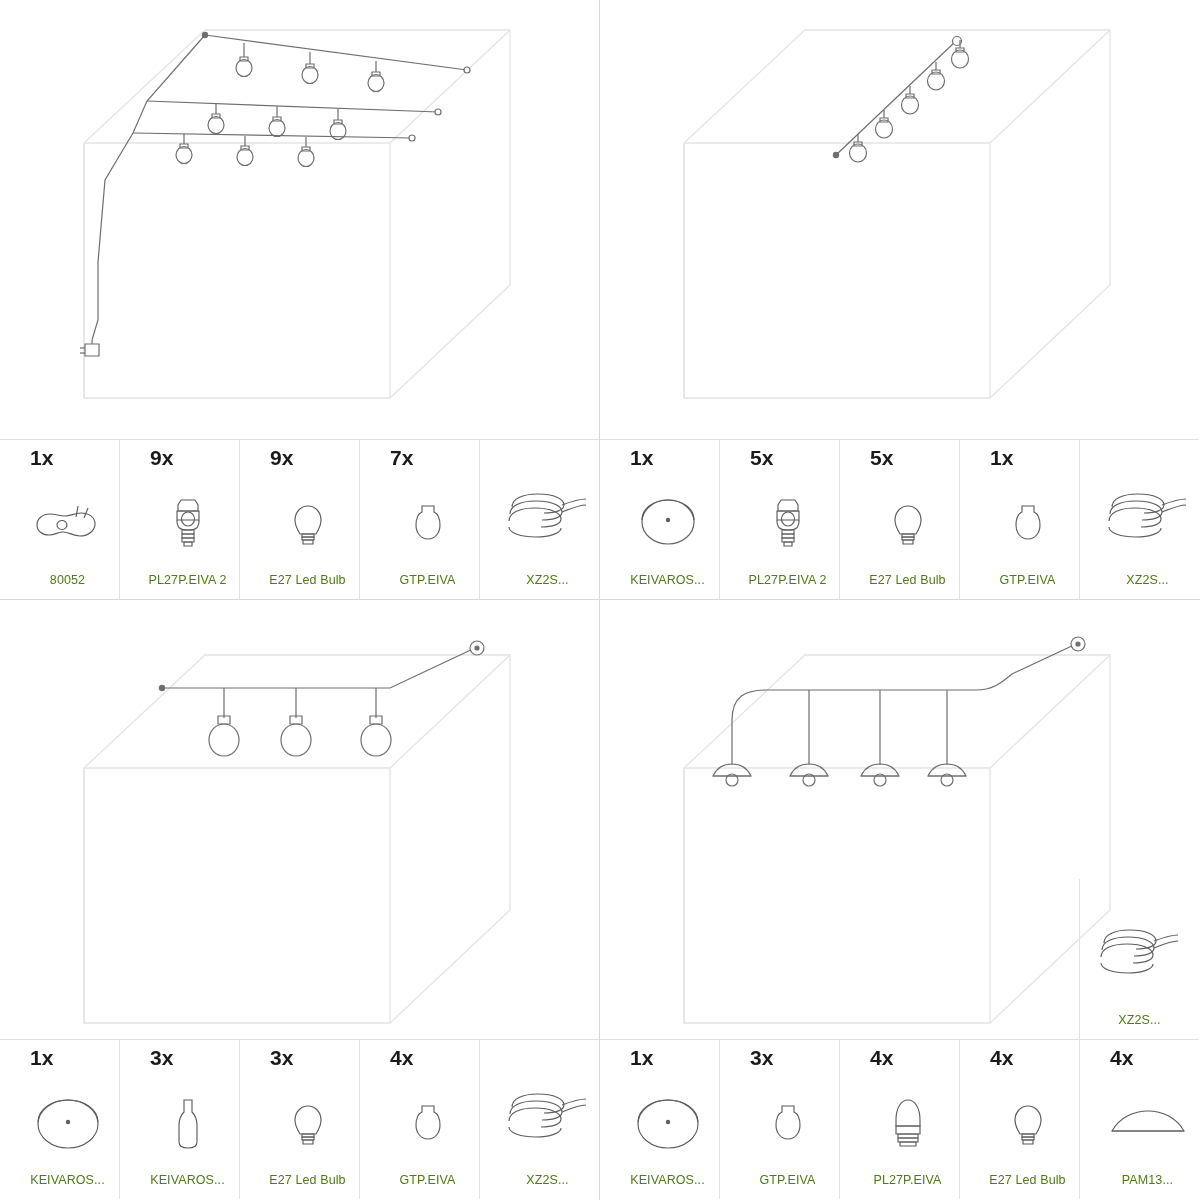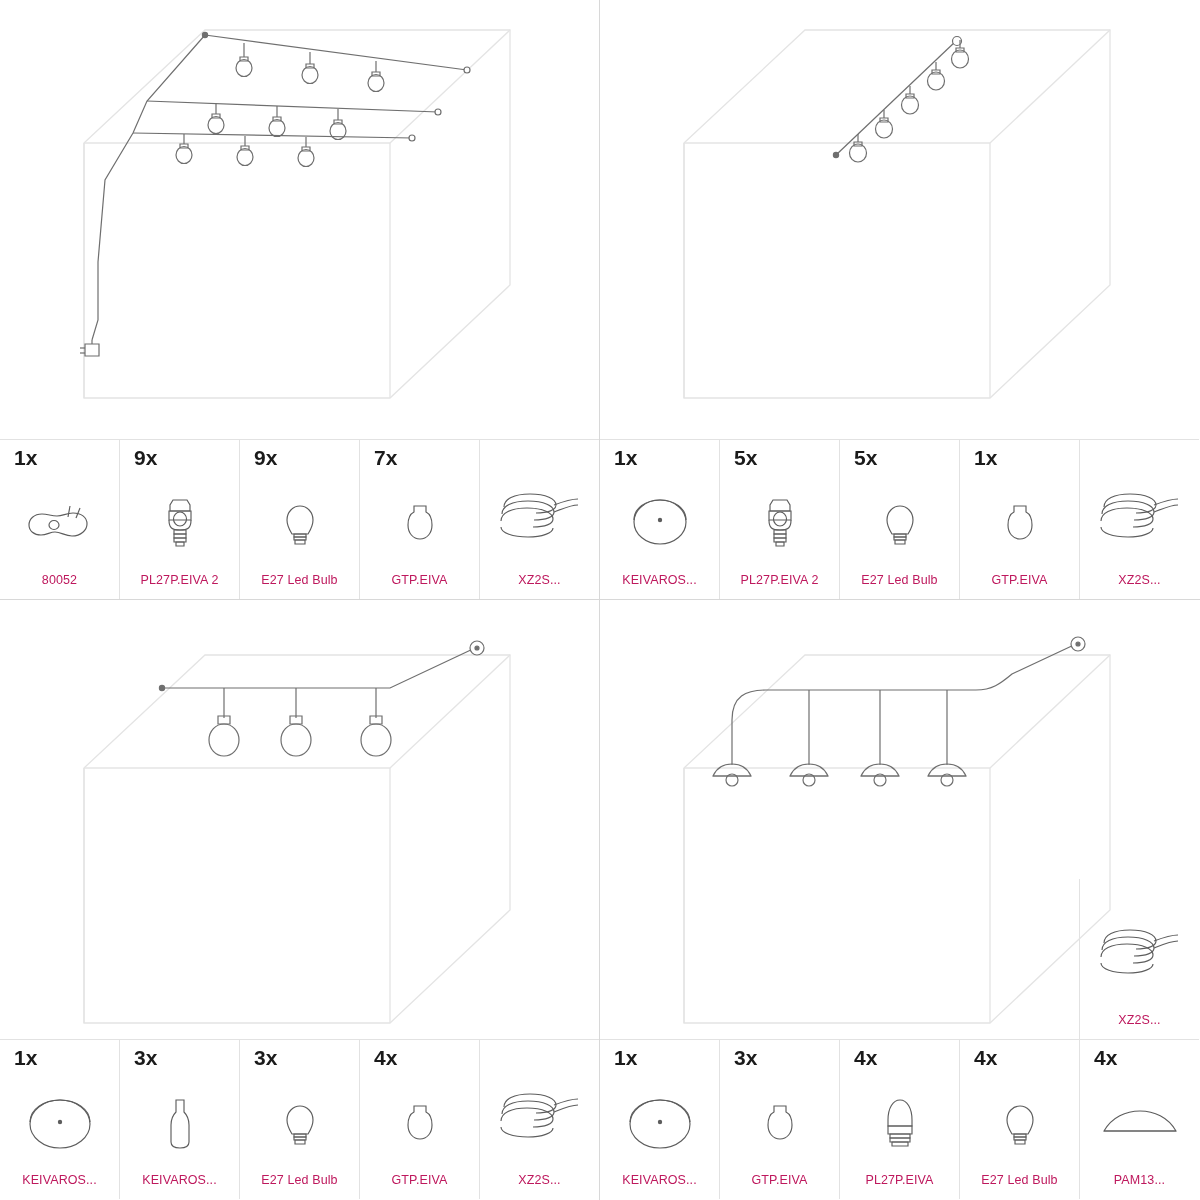--- a/index.html
+++ b/index.html
@@ -8,27 +8,27 @@
   .divider-v{position:absolute;left:599px;top:0;width:1px;height:1200px;background:#d8d8d8;}
   .divider-h{position:absolute;left:0;top:599px;width:1200px;height:1px;background:#d8d8d8;}
   .quad{position:absolute;width:599px;height:599px;box-sizing:border-box;}
   .q-tl{left:0;top:0;}
   .q-tr{left:600px;top:0;}
   .q-bl{left:0;top:600px;}
   .q-br{left:600px;top:600px;}
   .scene{position:absolute;left:0;top:0;width:599px;height:430px;}
   .scene svg{display:block;}
   .parts{position:absolute;left:0;bottom:0;width:599px;height:160px;display:flex;}
-  .part{position:relative;flex:1 1 0;border-left:1px solid #e2e2e2;box-sizing:border-box;display:flex;flex-direction:column;align-items:center;justify-content:flex-start;padding-top:8px;}
+  .part{position:relative;flex:1 1 0;border-left:1px solid #e2e2e2;box-sizing:border-box;display:flex;flex-direction:column;align-items:center;justify-content:flex-start;padding-top:8px;padding-left:16px;}
   .part:first-child{border-left:none;}
   .part.noborder{border-left:none;}
   .qty{font-size:21px;font-weight:bold;color:#1b1b1b;align-self:flex-start;margin-left:14px;line-height:1;margin-bottom:4px;}
   .qty.hidden{visibility:hidden;}
   .thumb{flex:1 1 auto;display:flex;align-items:center;justify-content:center;width:100%;}
-  .cap{font-size:12.5px;color:#be185d;text-align:center;padding-bottom:12px;letter-spacing:.1px;}
+  .cap{font-size:12.5px;color:#4d7c0f;text-align:center;padding-bottom:12px;letter-spacing:.1px;}
   .parts-top-sep{position:absolute;left:0;top:0;width:100%;height:1px;background:#e2e2e2;}
   .extra-part{position:absolute;right:0;width:120px;height:160px;box-sizing:border-box;border-left:1px solid #e2e2e2;display:flex;flex-direction:column;align-items:center;}
   svg{overflow:visible;}
   .ln{fill:none;stroke:#6f6f6f;stroke-width:1.2;}
   .rm{fill:none;stroke:#e4e4e4;stroke-width:1.3;}
   .ic{fill:none;stroke:#5d5d5d;stroke-width:1.15;}
 </style>
 </head>
 <body>
 

